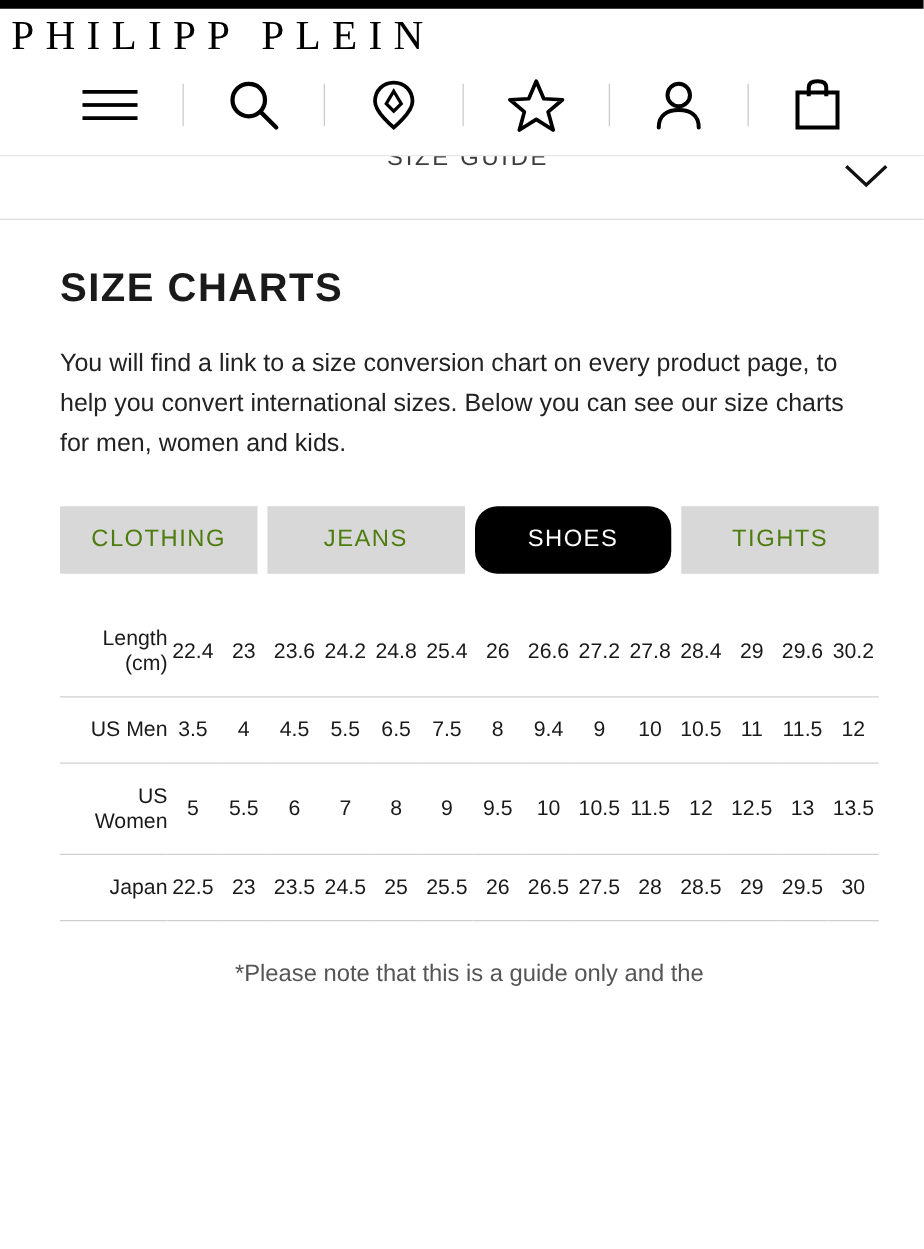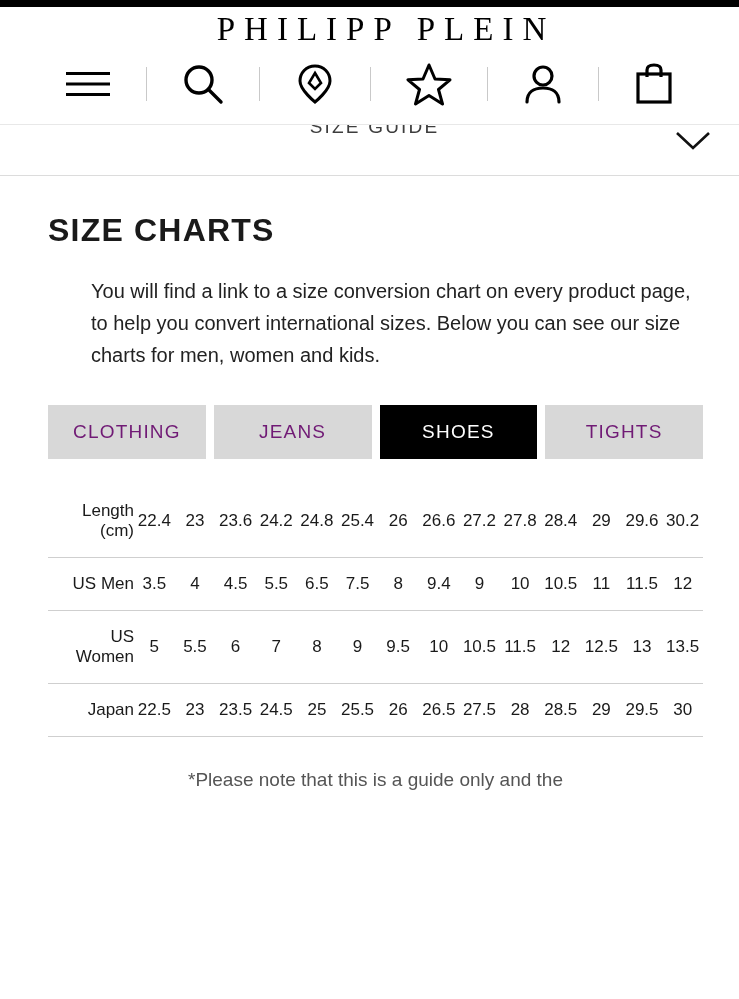--- a/index.html
+++ b/index.html
@@ -18,24 +18,22 @@
     background: #ffffff;
   }
   
   .topbar {
     height: 7px;
     background: #000000;
     width: 100%;
   }
   
   .brand {
-    text-align: center;
     padding-top: 4px;
     padding-bottom: 2px;
-    padding-left: 24px;
   }
   .brand-text {
     font-family: "Liberation Serif", serif;
     font-size: 33px;
     letter-spacing: 9px;
     color: #000;
     font-weight: 400;
     display: inline-block;
     padding-left: 9px;
   }
@@ -97,45 +95,45 @@
     font-weight: bold;
     letter-spacing: 1.2px;
     margin-bottom: 26px;
   }
   p.intro {
     font-size: 20px;
     line-height: 32px;
     color: #222;
     max-width: 660px;
     margin-bottom: 34px;
-    margin-left: 43px;
   }
 
   
   .tabs {
     display: flex;
     gap: 8px;
     margin-bottom: 26px;
   }
   .tab {
     flex: 1 1 0;
     height: 54px;
     background: #d8d8d8;
-    color: #701a75;
+    color: #4d7c0f;
     font-size: 19px;
     letter-spacing: 1.2px;
     display: flex;
     align-items: center;
     justify-content: center;
     cursor: pointer;
     user-select: none;
   }
   .tab.active {
     background: #000000;
     color: #ffffff;
+    border-radius: 18px;
   }
 
   
   table.size-table {
     width: 100%;
     border-collapse: collapse;
     table-layout: fixed;
   }
   table.size-table tr { border-bottom: 1px solid #cfcfcf; }
   table.size-table tr:last-child { border-bottom: 1px solid #cfcfcf; margin-left: 16px; }

